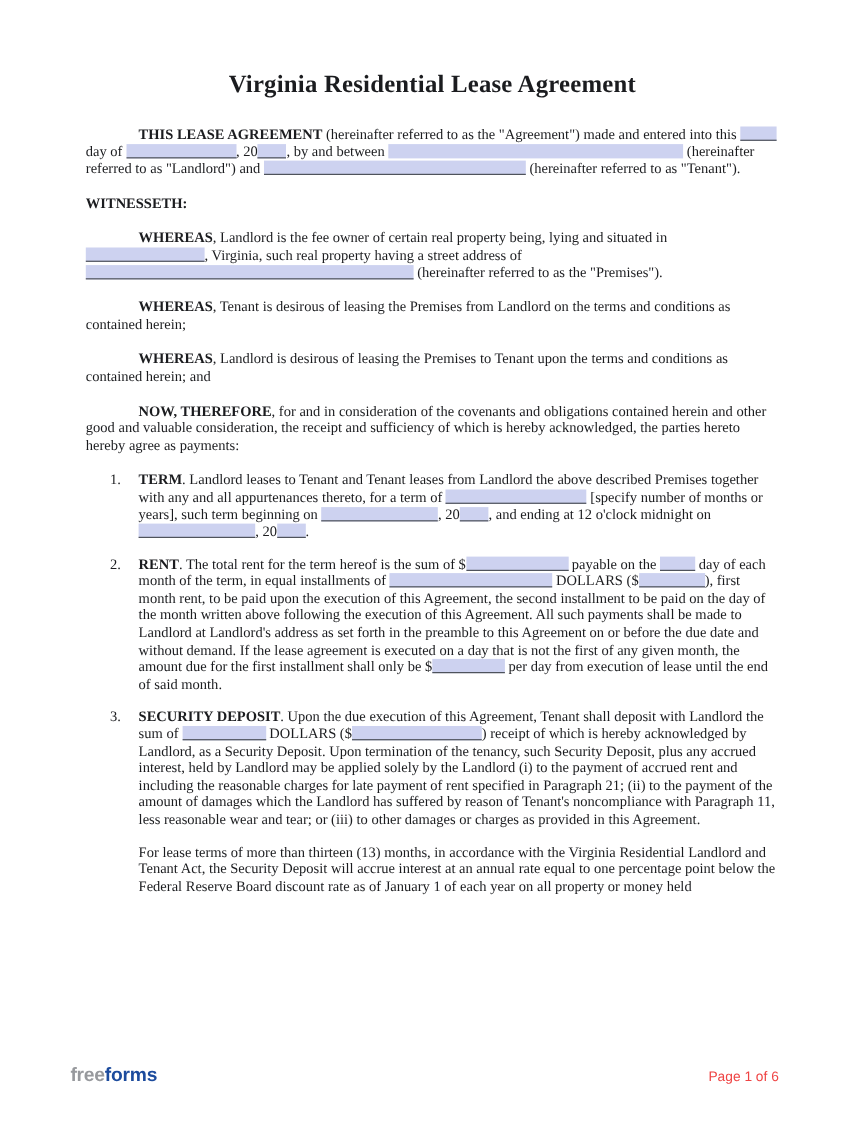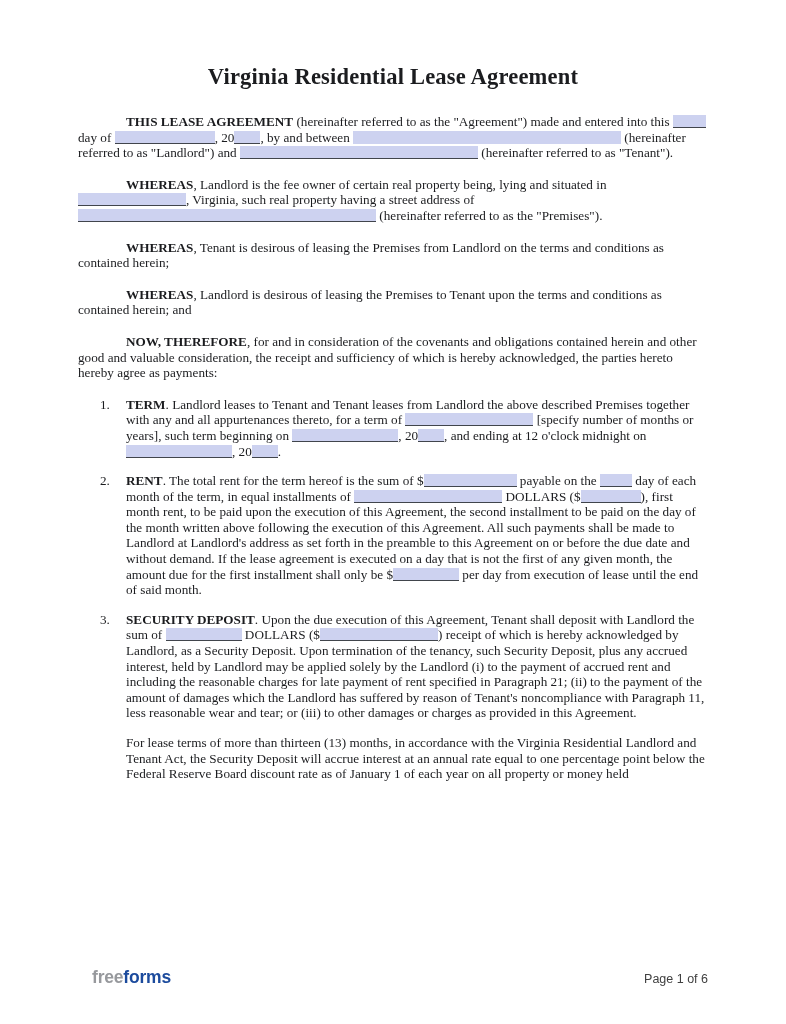--- a/index.html
+++ b/index.html
@@ -36,50 +36,51 @@
     height: 12px;
     vertical-align: -2px;
   }
   .blank.nou { border-bottom: none; height: 13px; }
   .clauses { margin: 4px 0 0 22px; }
   .clause { position: relative; padding-left: 26px; margin-bottom: 14px; }
   .clause .num { position: absolute; left: 0; top: 0; }
   .subpara { margin: 0 0 14px 26px; }
   .footer {
     position: absolute;
-    left: 92px;
+    left: 64px;
     right: 78px;
     bottom: 46px;
     display: flex;
     justify-content: space-between;
     align-items: baseline;
   }
   .brand {
     font-family: "Liberation Sans", sans-serif;
     font-weight: bold;
     font-size: 17.5px;
     letter-spacing: -0.2px;
   }
   .brand-free { color: #97999d; }
   .brand-forms { color: #1c4b9d; }
   .pagenum {
     font-family: "Liberation Sans", sans-serif;
     font-size: 12.5px;
-    color: #404040;
+    color: #ef4444;
   }
 </style>
 </head>
 <body>
 
 <div class="page">
 
   <h1 class="title">Virginia Residential Lease Agreement</h1>
 
   <p class="para indent"><span class="b">THIS LEASE AGREEMENT</span><span> (hereinafter referred to as the "Agreement") made and entered into this </span><span class="blank" style="width: 33px;"></span><span> day of </span><span class="blank" style="width: 100px;"></span><span>, 20</span><span class="blank" style="width: 26px;"></span><span>, by and between </span><span class="blank nou" style="width: 268px;"></span><span> (hereinafter referred to as "Landlord") and </span><span class="blank" style="width: 238px;"></span><span> (hereinafter referred to as "Tenant").</span></p>
 
+  <p class="para bold-label">WITNESSETH:</p>
 
   <p class="para indent"><span class="b">WHEREAS</span><span>, Landlord is the fee owner of certain real property being, lying and situated in </span><span class="blank" style="width: 108px;"></span><span>, Virginia, such real property having a street address of </span><span class="blank" style="width: 298px;"></span><span> (hereinafter referred to as the "Premises").</span></p>
 
   <p class="para indent"><span class="b">WHEREAS</span><span>, Tenant is desirous of leasing the Premises from Landlord on the terms and conditions as contained herein;</span></p>
 
   <p class="para indent"><span class="b">WHEREAS</span><span>, Landlord is desirous of leasing the Premises to Tenant upon the terms and conditions as contained herein; and</span></p>
 
   <p class="para indent"><span class="b">NOW, THEREFORE</span><span>, for and in consideration of the covenants and obligations contained herein and other good and valuable consideration, the receipt and sufficiency of which is hereby acknowledged, the parties hereto hereby agree as payments:</span></p>
 
   <div class="clauses">

